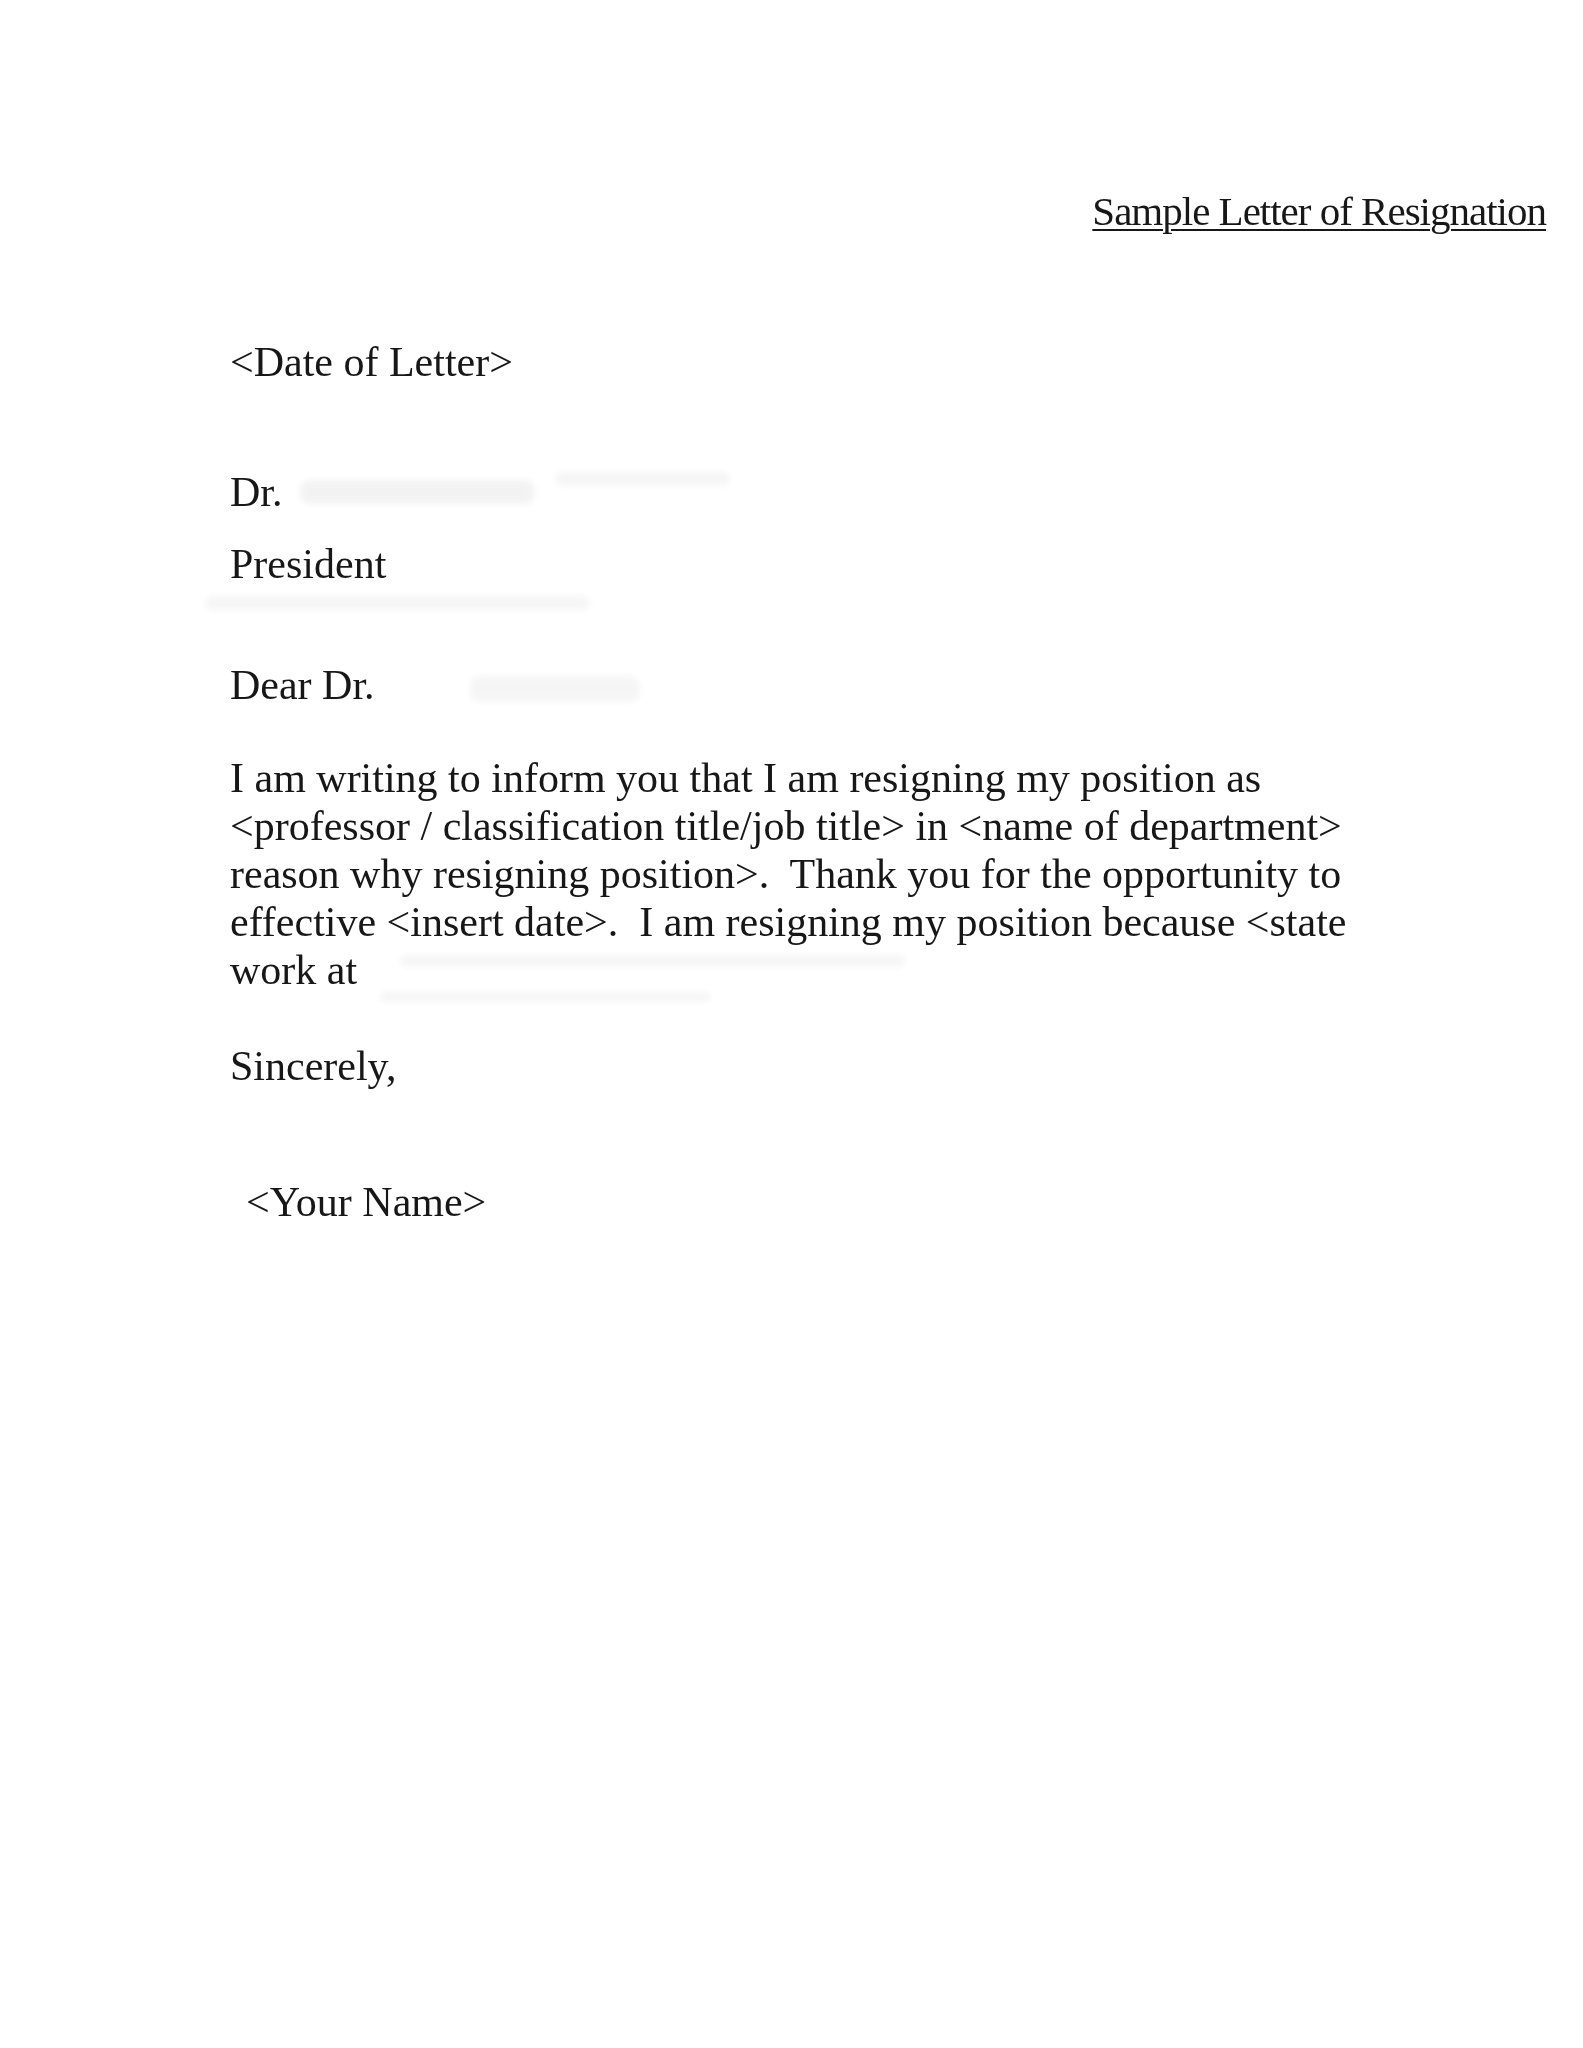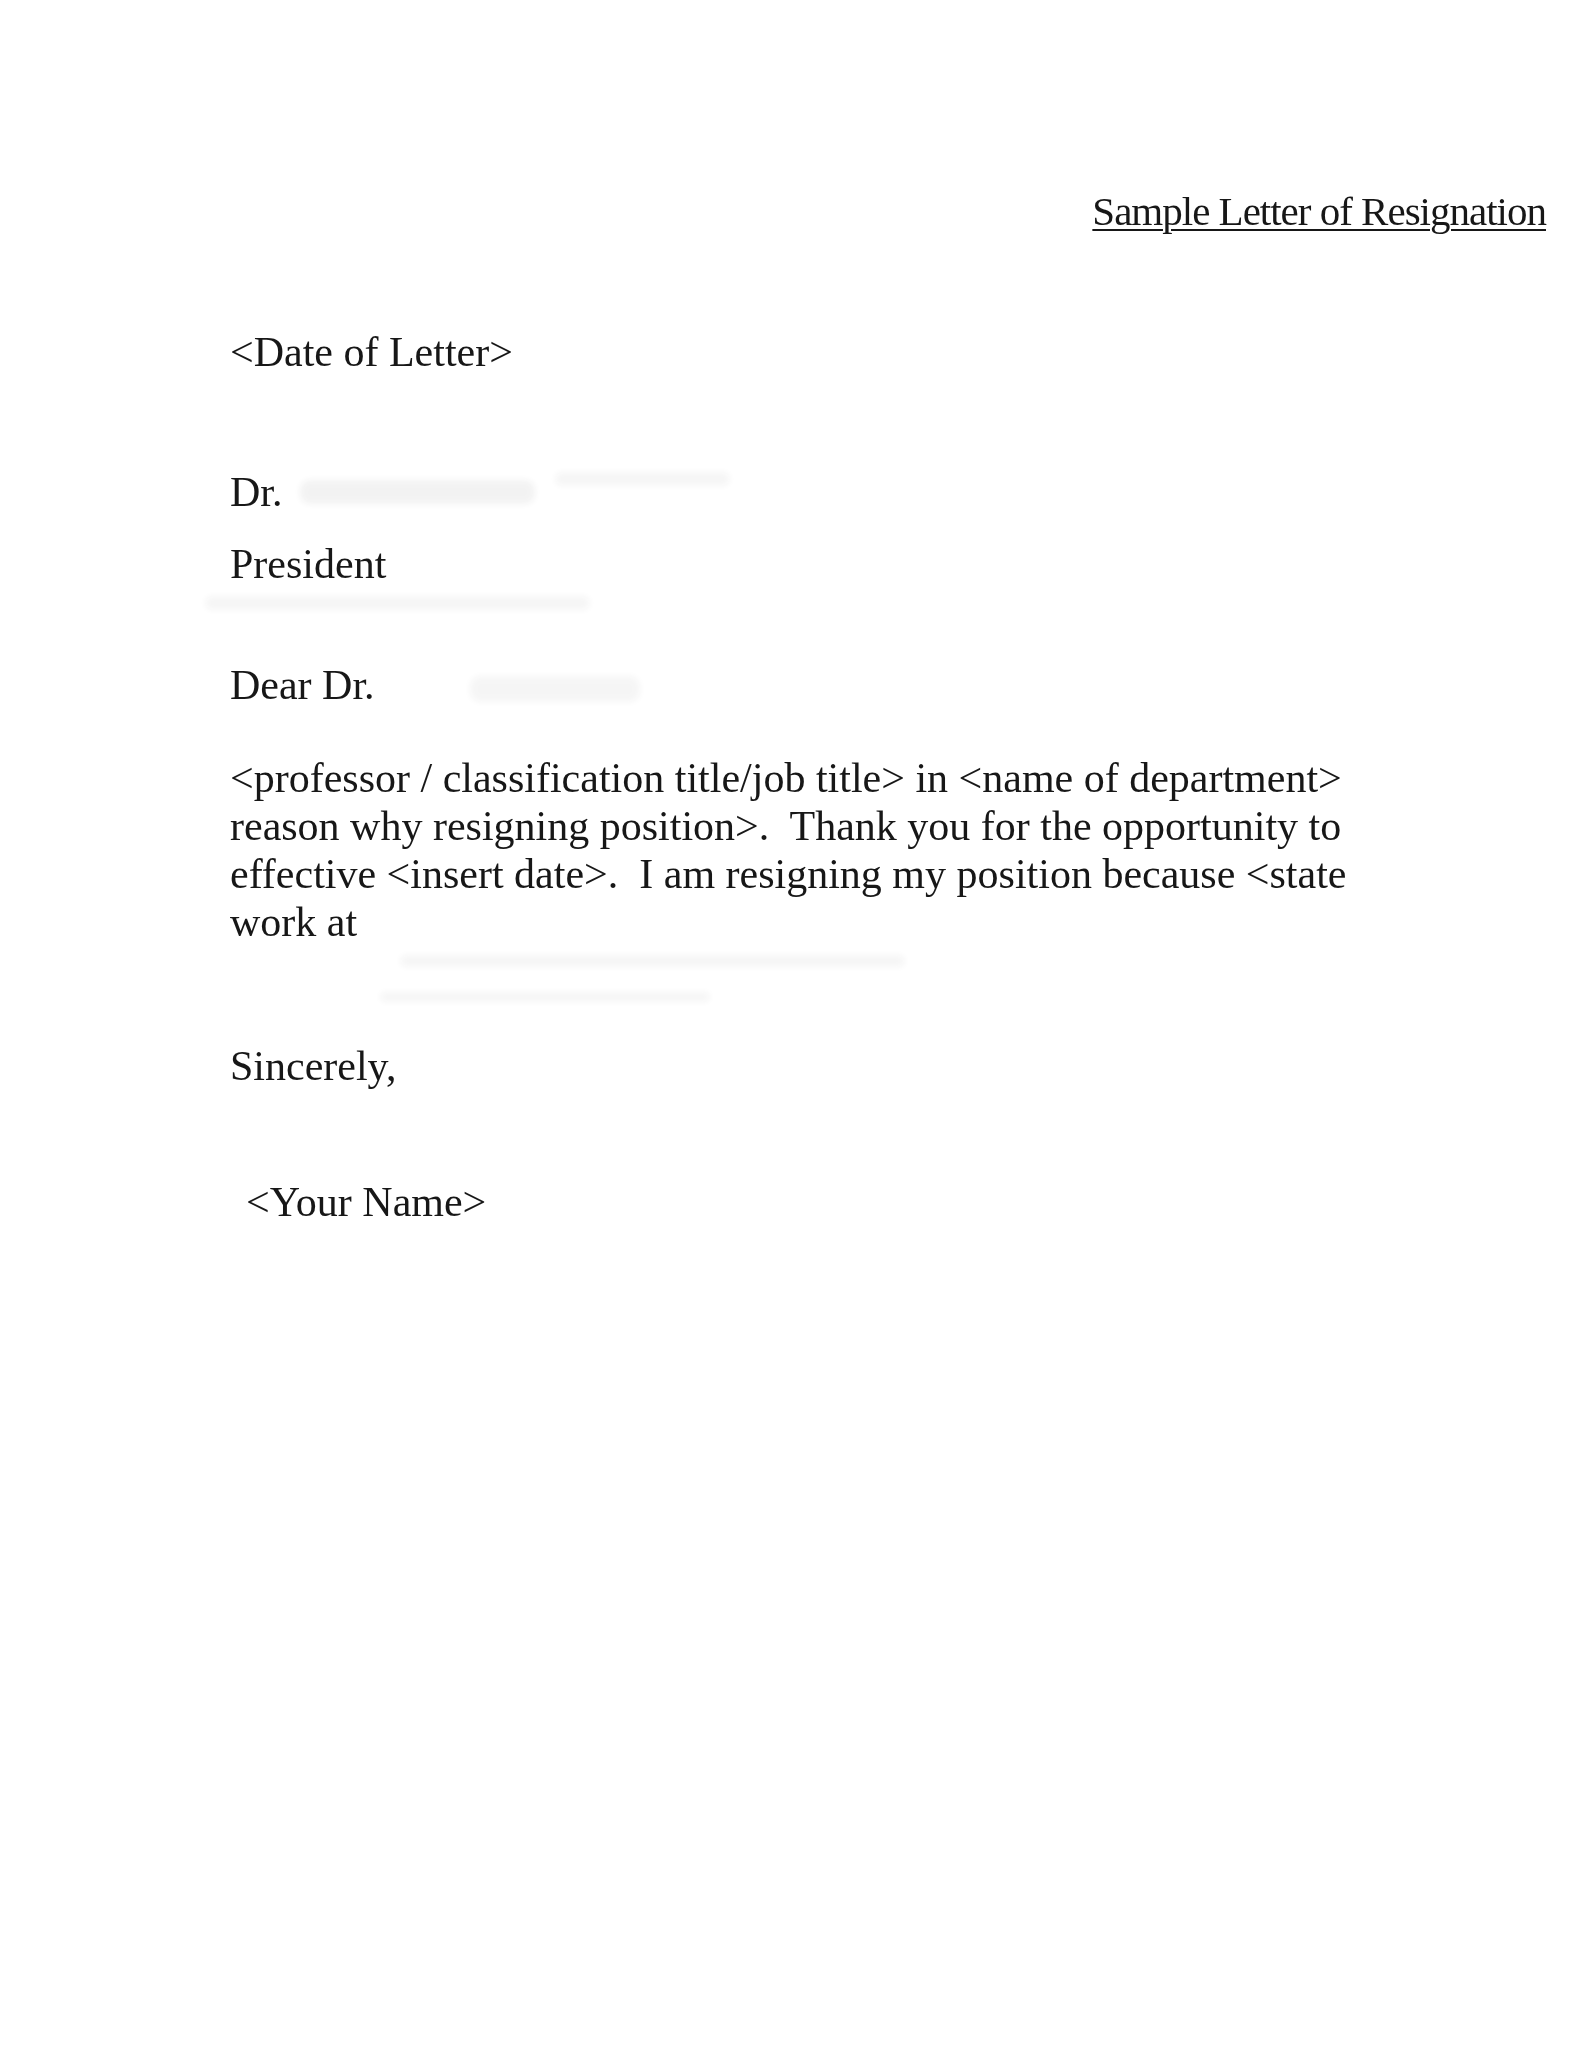--- a/index.html
+++ b/index.html
@@ -64,28 +64,29 @@
     opacity: 0.04;
   }
 </style>
 </head>
 <body>
 
 <div class="page">
 
   <div class="title">Sample Letter of Resignation</div>
 
-  <div class="line" style="top: 328px; left: 230px; text-align: center;">&lt;Date of Letter&gt;</div>
+  <div class="line" style="top: 338px; left: 230px; text-align: center;">&lt;Date of Letter&gt;</div>
 
   <div class="line" style="top: 468px; left: 230px;">Dr.</div>
   <div class="line" style="top: 540px; left: 230px;">President</div>
 
   <div class="line" style="top: 661px; left: 230px;">Dear Dr.</div>
 
   <div class="para-block">
+    <div class="para-line">I am writing to inform you that I am resigning my position as</div>
     <div class="para-line">&lt;professor / classification title/job title&gt; in &lt;name of department&gt;</div>
     <div class="para-line">reason why resigning position&gt;.  Thank you for the opportunity to</div>
     <div class="para-line">effective &lt;insert date&gt;.  I am resigning my position because &lt;state</div>
     <div class="para-line">work at</div>
   </div>
 
   <div class="line" style="top: 1042px; left: 230px;">Sincerely,</div>
 
   <div class="line" style="top: 1178px; left: 246px;">&lt;Your Name&gt;</div>
 

